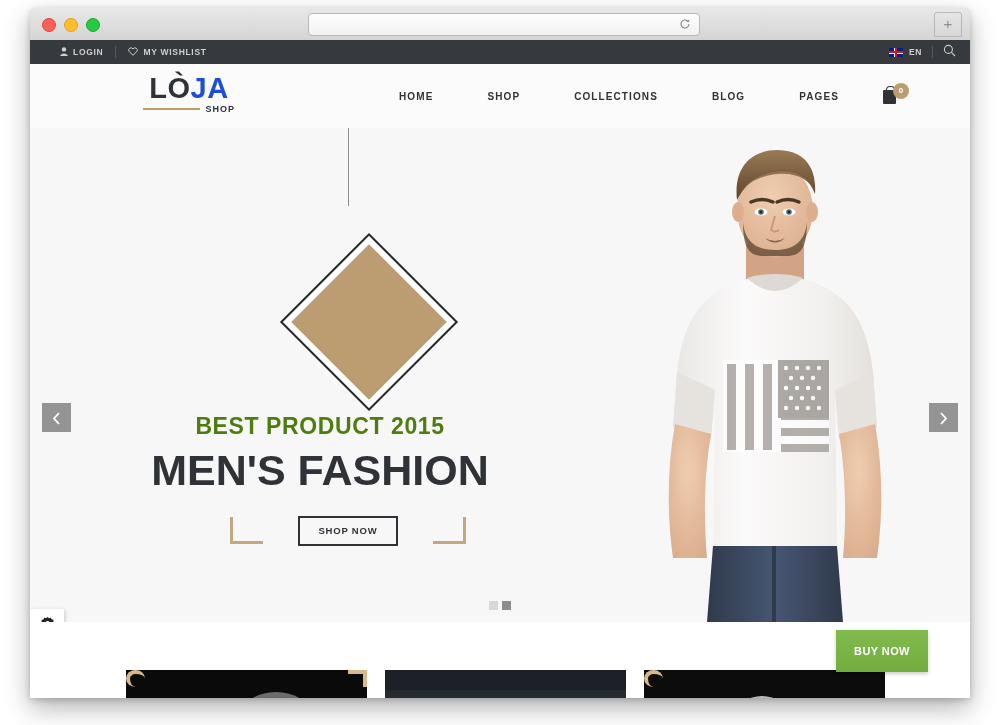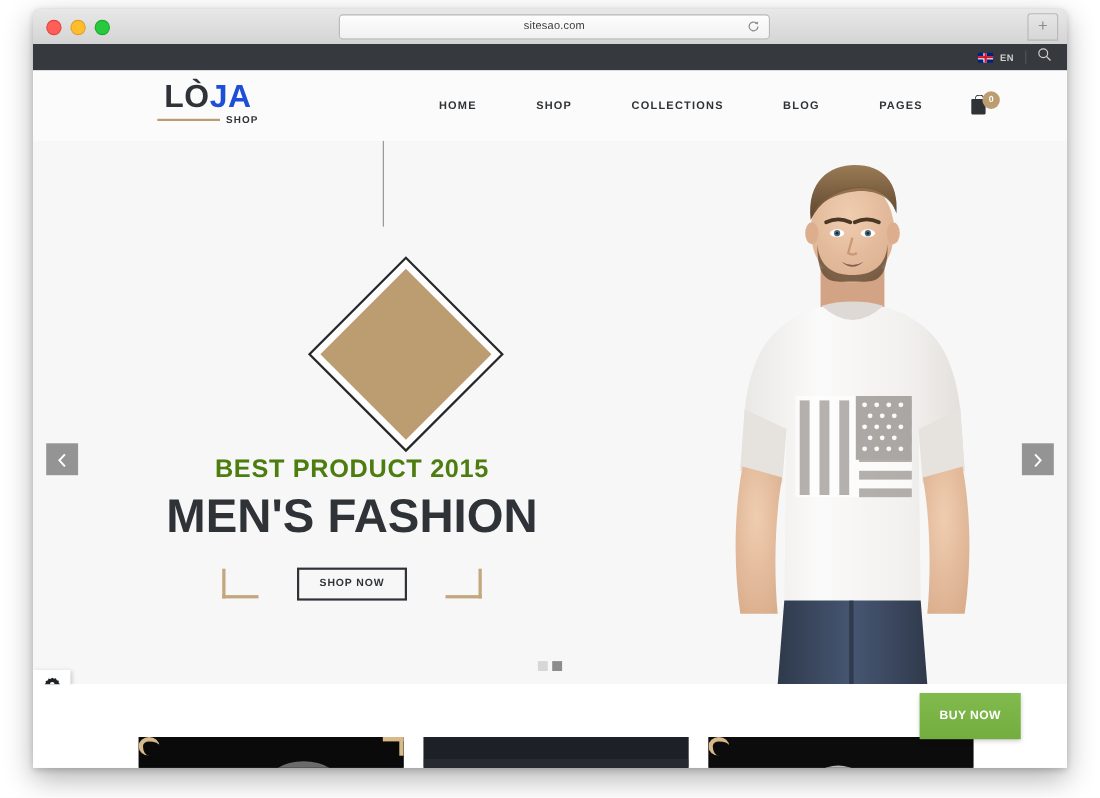--- a/index.html
+++ b/index.html
@@ -229,21 +229,21 @@
     color: #4d7c0f;
   }
   #hero-title {
     position: absolute; left: 0; top: 318px; width: 580px;
     text-align: center;
     font-size: 43px; font-weight: bold; letter-spacing: 0px;
     color: #2f3337;
   }
   #hero-cta-row {
     position: absolute; left: 0; top: 388px; width: 580px;
-    display: flex; align-items: center; justify-content: center; gap: 0;
+    display: flex; align-items: center; justify-content: center; gap: 0; padding-left: 28px;
   }
   .bracket {
     width: 30px; height: 24px;
   }
   .bracket.left {
     border-left: 3px solid #c3a87f;
     border-bottom: 3px solid #c3a87f;
     margin-right: 35px;
   }
   .bracket.right {
@@ -345,35 +345,54 @@
   <div id="browser-window">
 
     <div id="titlebar">
       <div class="traffic-lights">
         <span class="tl red"></span>
         <span class="tl yellow"></span>
         <span class="tl green"></span>
       </div>
 
       <div id="url-bar">
-        <div id="url-text">sitesao.com</div>
         <div id="reload-icon">
           <svg width="12" height="12" viewBox="0 0 12 12">
             <path d="M10 6a4 4 0 1 1-1.2-2.85" fill="none" stroke="#888" stroke-width="1.1"></path>
             <path d="M10.4 1.6 L9.8 4.2 L7.3 3.4 Z" fill="#888"></path>
           </svg>
         </div>
       </div>
 
       <div id="new-tab-button">+</div>
     </div>
 
     <div id="viewport">
 
       <div id="topbar">
+        <div id="topbar-left">
+          <div class="topbar-link">
+            <span>
+              <svg width="8" height="9" viewBox="0 0 8 9">
+                <circle cx="4" cy="2.4" r="2.2" fill="#cfcfcf"></circle>
+                <path d="M0.2 9 C0.5 5.6 7.5 5.6 7.8 9 Z" fill="#cfcfcf"></path>
+              </svg>
+            </span>
+            <span>LOGIN</span>
+          </div>
+          <div class="topbar-sep"></div>
+          <div class="topbar-link">
+            <span>
+              <svg width="10" height="9" viewBox="0 0 10 9">
+                <path d="M5 8.3 L1.1 4.4 A2.2 2.2 0 0 1 5 1.9 A2.2 2.2 0 0 1 8.9 4.4 Z" fill="none" stroke="#cfcfcf" stroke-width="1"></path>
+              </svg>
+            </span>
+            <span>MY WISHLIST</span>
+          </div>
+        </div>
 
         <div id="topbar-right">
           <span class="flag-icon">
             <span class="flag-cross"></span>
               <span class="flag-cross2"></span>
           </span>
           <span id="lang-label">EN</span>
           <span class="topbar-sep"></span>
           <span id="search-icon-top">
             <svg width="13" height="13" viewBox="0 0 13 13">

